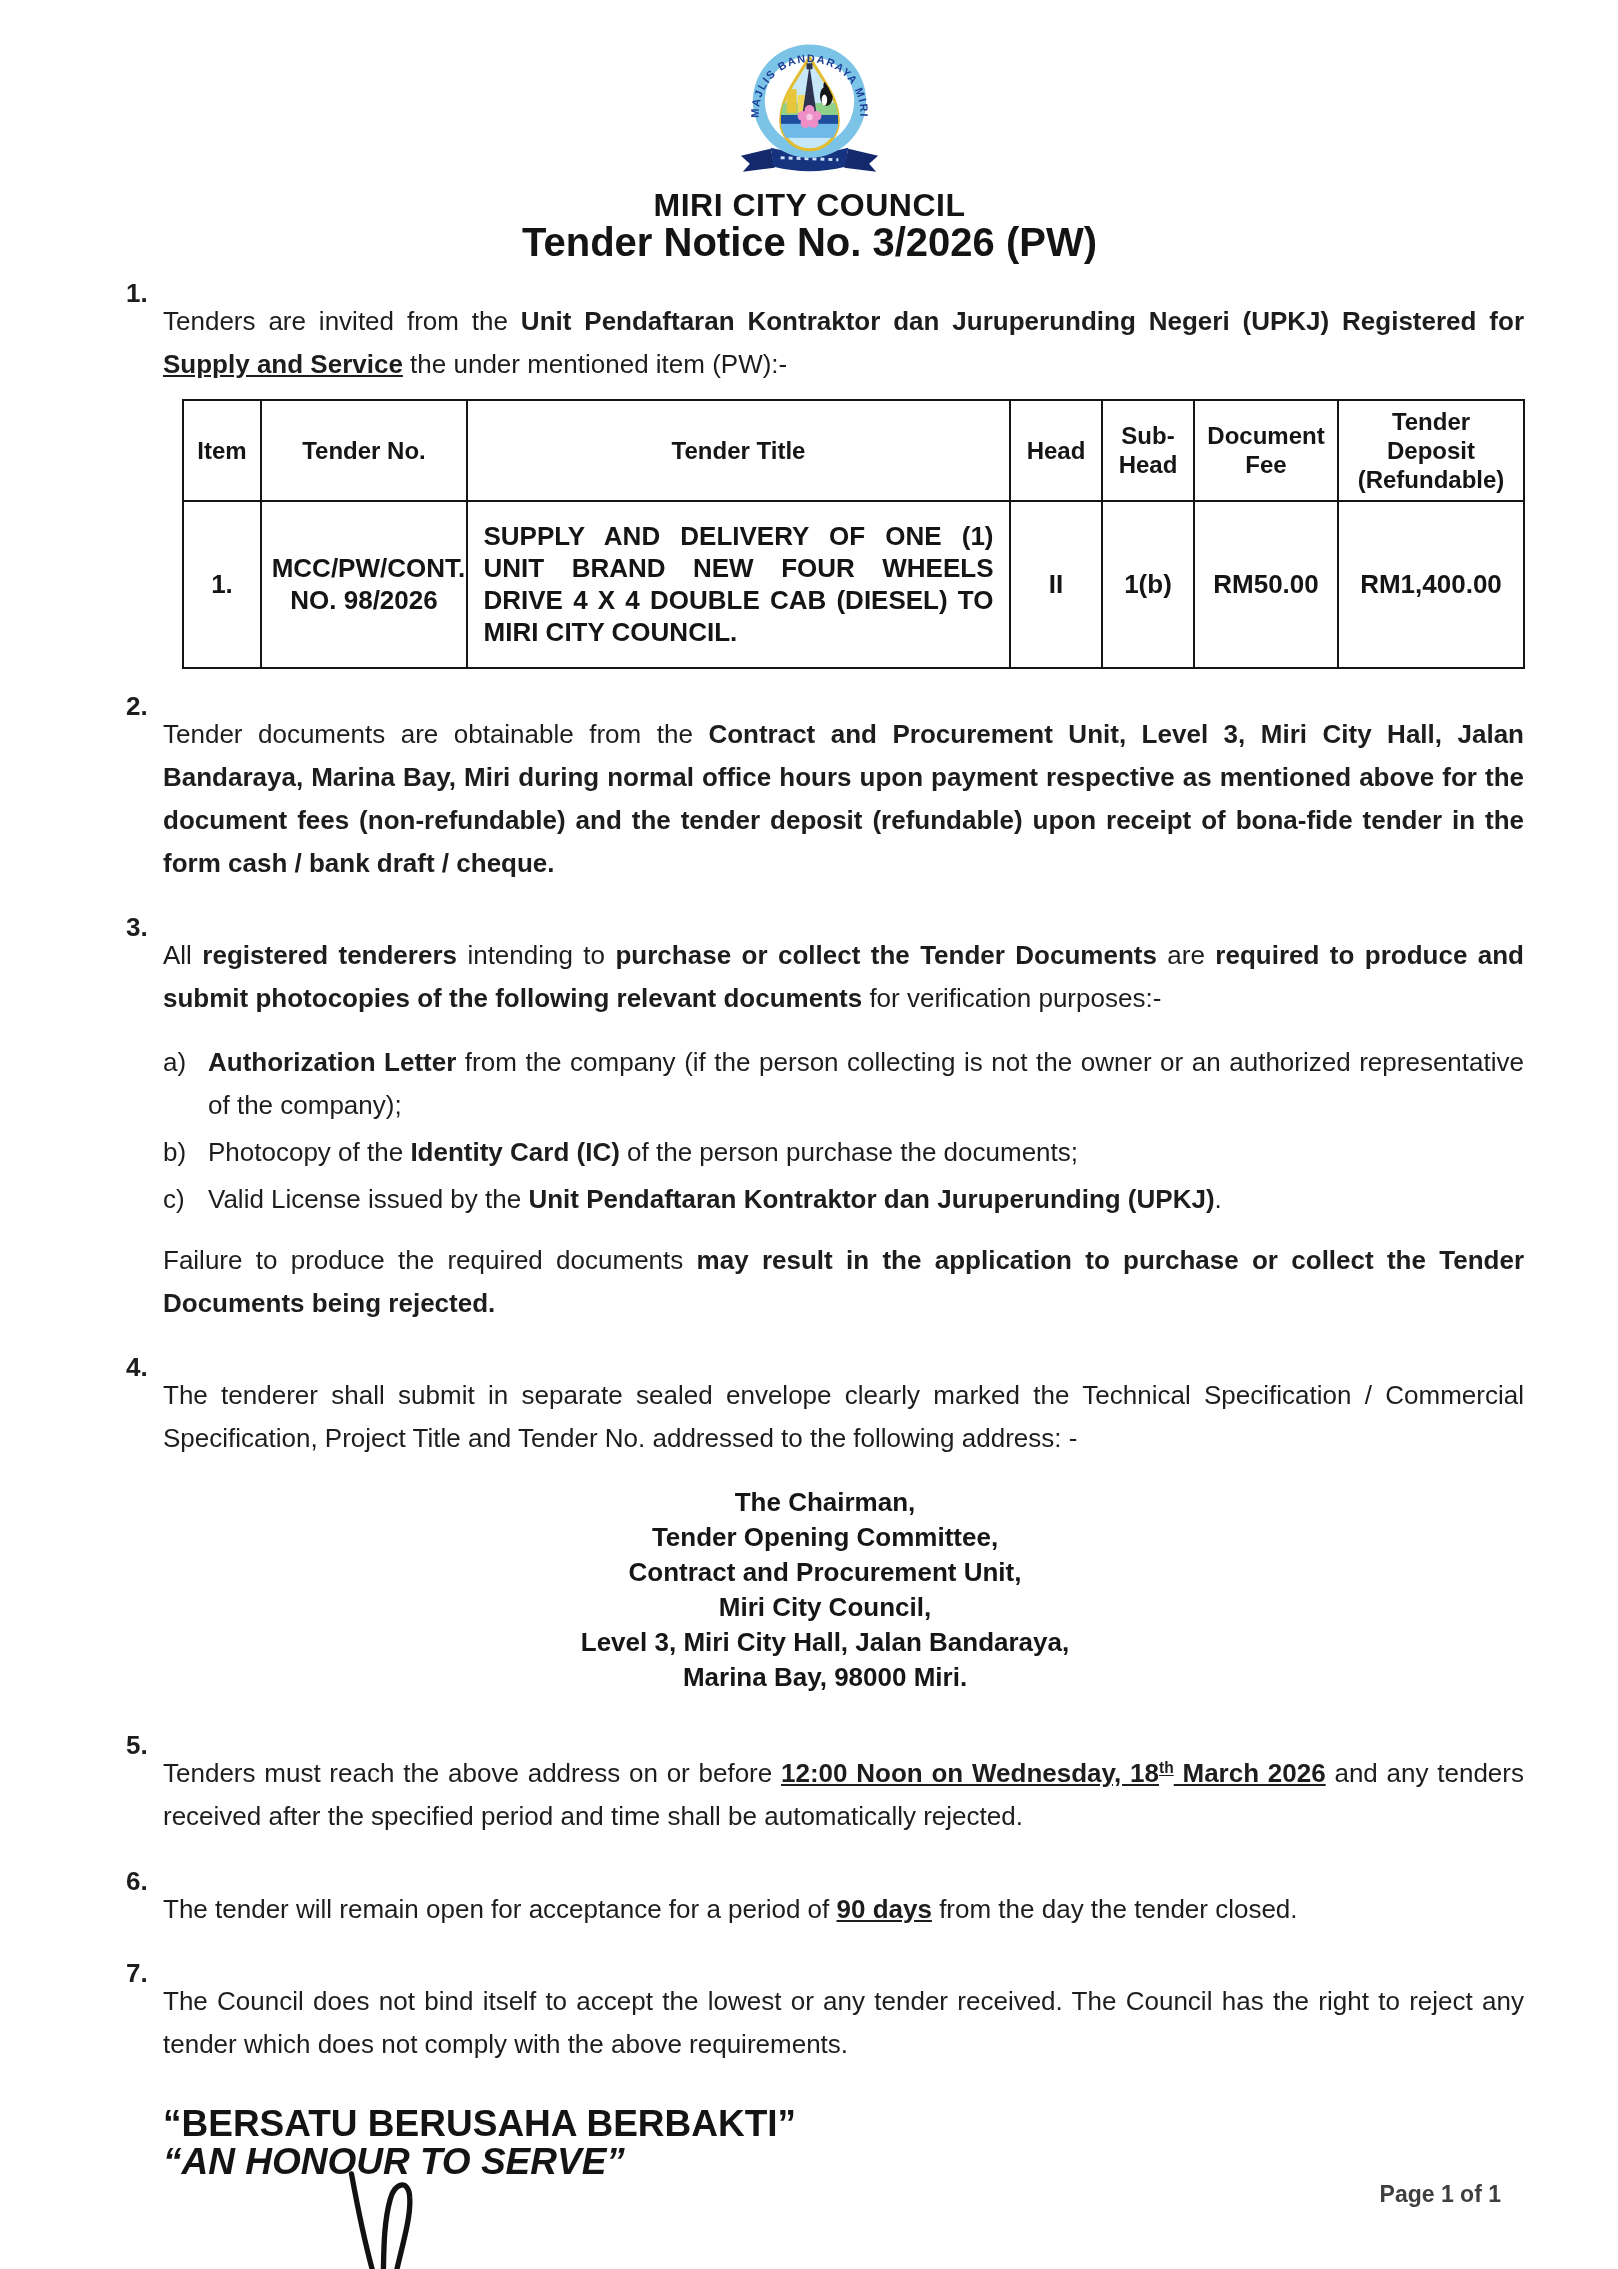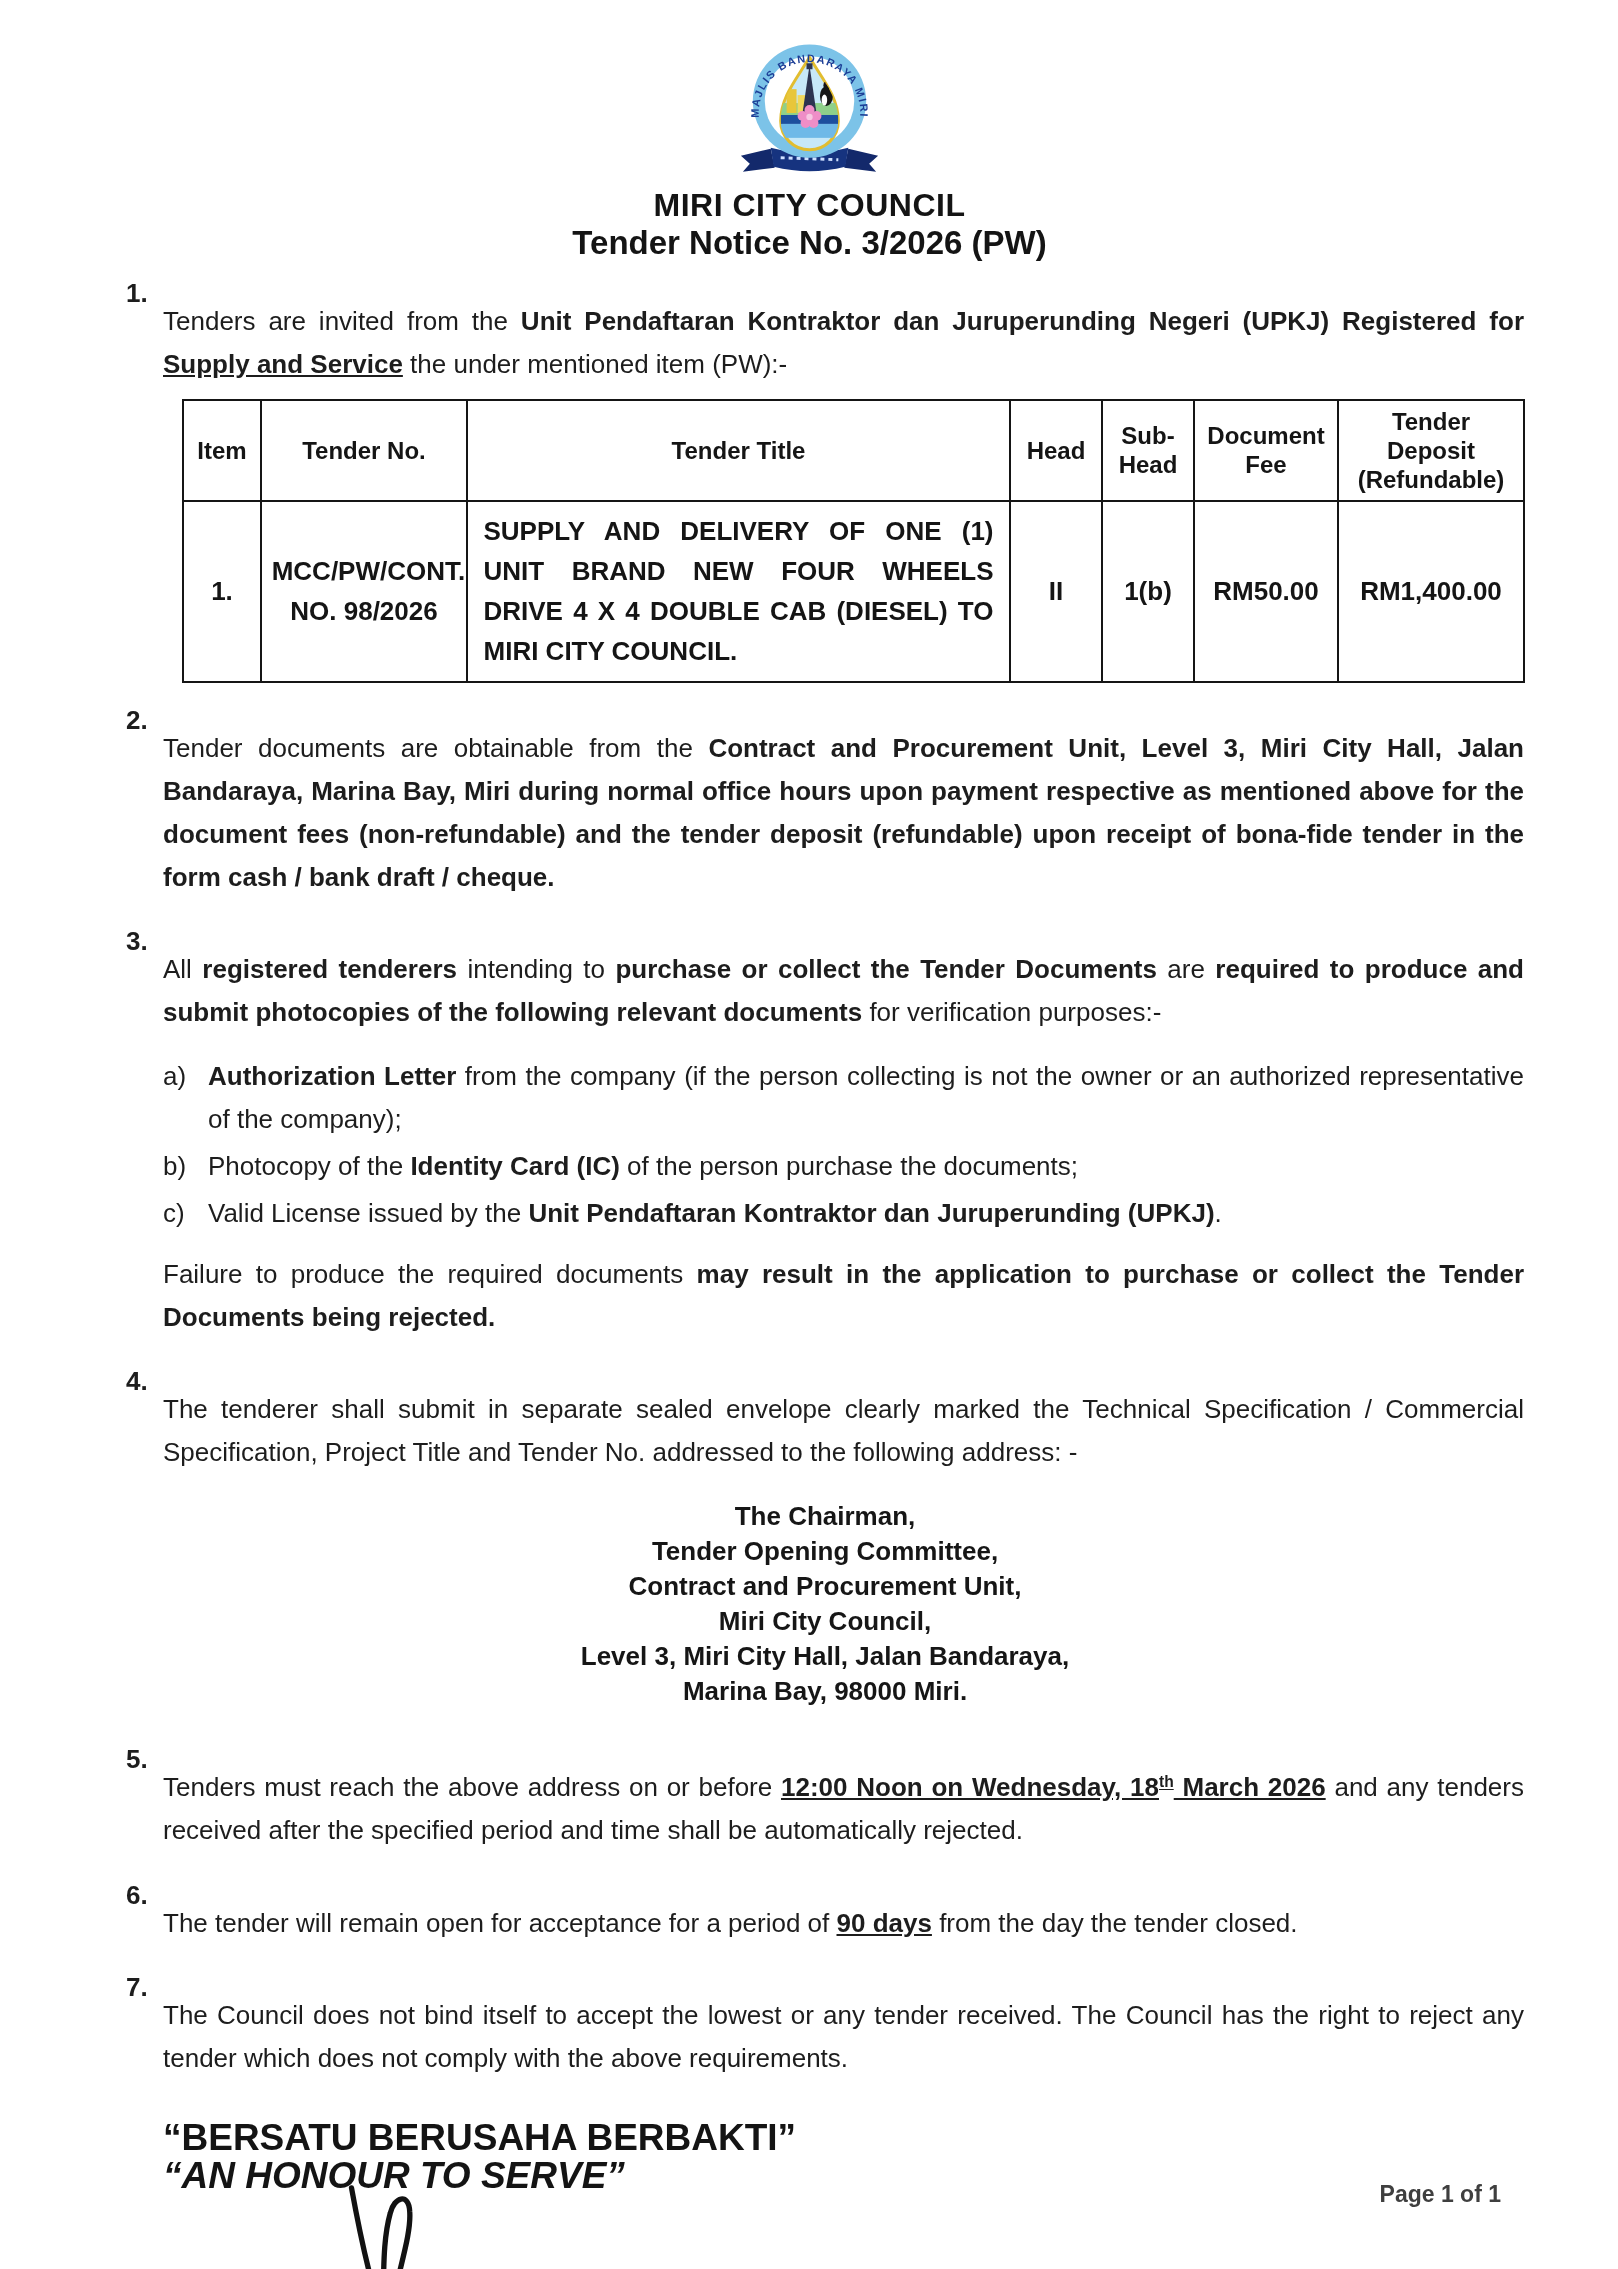--- a/index.html
+++ b/index.html
@@ -12,21 +12,21 @@
   .page{position:absolute;inset:0;}
   .b{font-weight:700;}
   .u{text-decoration:underline;}
   .i{font-style:italic;}
   sup{font-size:0.60em;line-height:0;vertical-align:0.55em;}
 
   
   .doc-header{padding-top:39px;text-align:center;}
   .logo-wrap{display:flex;justify-content:center;}
   .org-name{font-size:32px;font-weight:700;color:#141414;line-height:36px;margin-top:1.9px;letter-spacing:0.5px;}
-  .notice-title{font-size:33px;font-weight:700;color:#141414;line-height:39px;}
+  .notice-title{font-size:40px;font-weight:700;color:#141414;line-height:39px;}
 
   
   .content{padding:0 95px 0 126px;font-size:26px;line-height:43px;}
 
   .item{display:flex;margin-top:21.3px;}
   .item .num{flex:0 0 37px;font-weight:700;}
   .item .ptext{flex:1;text-align:justify;margin-top:28px;}
   .item-first{margin-top:9.7px;}
 
   .sub-item{display:flex;margin-left:37px;margin-top:3.9px;}
@@ -36,21 +36,21 @@
 
   .plain-para{margin-left:37px;margin-top:18px;text-align:justify;}
 
   
   .tender-table{border-collapse:collapse;margin:13.6px 0 0 56px;width:1341px;table-layout:fixed;}
   .tender-table th,.tender-table td{
     border:2.4px solid #151515;color:#151515;
     vertical-align:middle;padding:5.8px 9.7px;
   }
   .tender-table th{font-size:24px;line-height:29px;font-weight:700;text-align:center;height:72px;}
-  .tender-table td{font-size:26px;line-height:40px;font-weight:700;text-align:center;height:146px;}
+  .tender-table td{font-size:26px;line-height:32px;font-weight:700;text-align:center;height:146px;}
   .tender-table td.title-cell{text-align:justify;padding:9.7px 15.5px;}
 
   
   .address-block{margin-top:25px;text-align:center;font-weight:700;line-height:35px;font-size:26px;color:#161616;}
 
   
   .motto{margin-left:37px;margin-top:39px;font-weight:700;line-height:38px;font-size:37px;color:#141414;}
 
   
   .sig-block{margin-left:37px;margin-top:107px;position:relative;font-size:27px;line-height:33px;}

